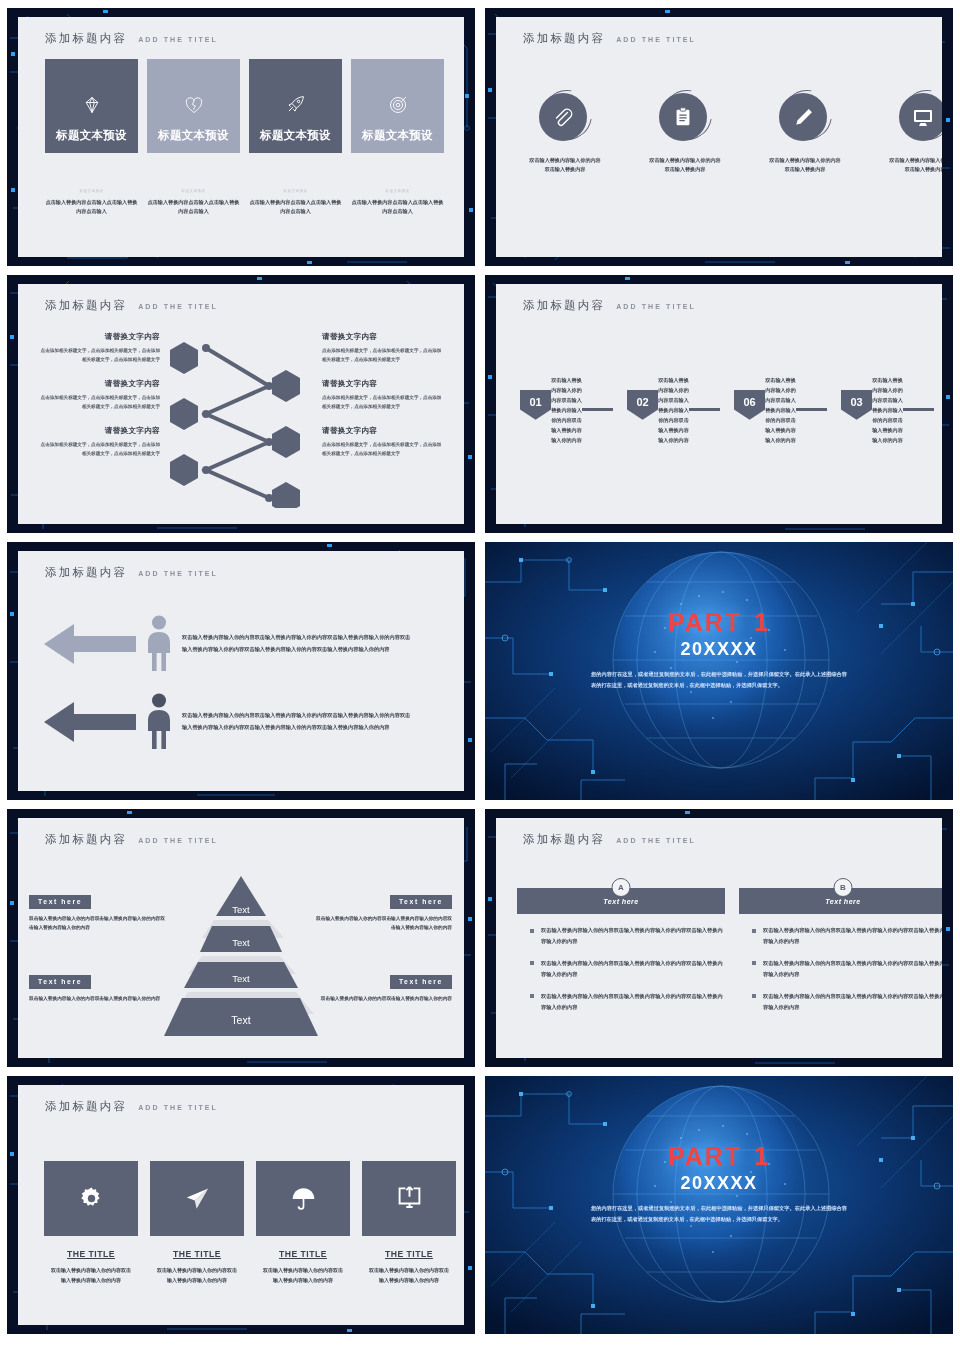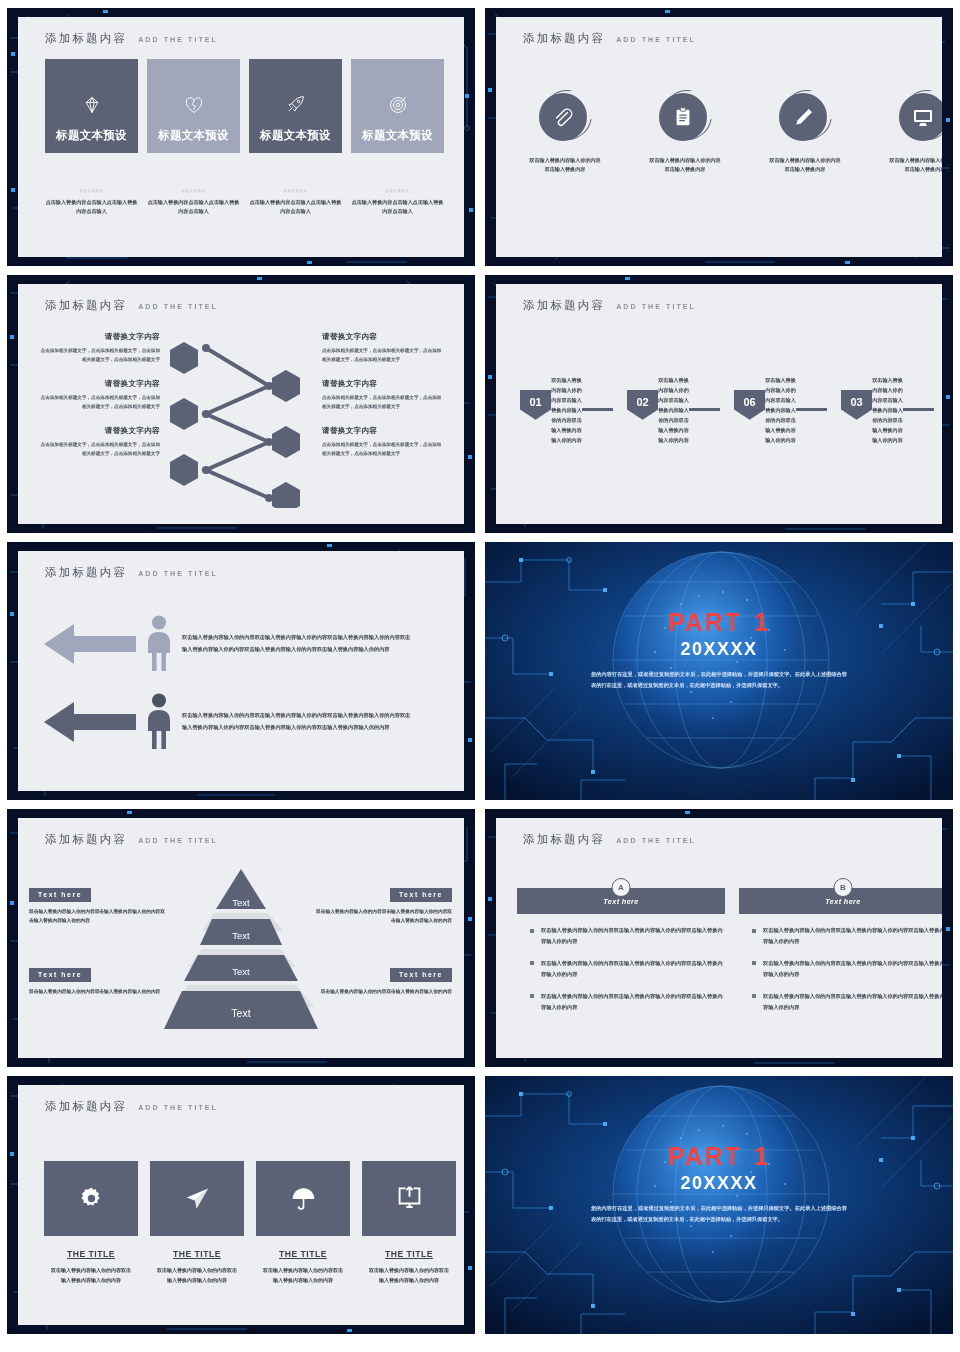--- a/index.html
+++ b/index.html
@@ -81,21 +81,21 @@
   .dcontent { position:absolute; left:0; right:0; top:66px; text-align:center; z-index:5; }
   .dcontent .p1 { font-size:25px; font-weight:700; color:#ef4444; letter-spacing:2px;
       text-shadow:0 0 12px rgba(90,170,255,.55); }
   .dcontent .p1 em { font-style:normal; margin-left:12px; }
   .dcontent .yr { font-size:18px; font-weight:700; color:#fff; letter-spacing:1.5px;
       margin-top:2px; text-shadow:0 0 10px rgba(90,170,255,.5); }
   .dcontent .dsc { margin:9px auto 0; width:256px; font-size:5.2px; color:#d4e6ff;
       line-height:2.15; font-weight:700; text-align:justify; }
 
   
-  .s7 { position:absolute; left:0; top:39px; width:490px; height:190px; }
+  .s7 { position:absolute; left:0; top:46px; width:490px; height:190px; }
   .s7box { position:absolute; width:138px; }
   .s7box .tag { display:inline-block; background:var(--dk); color:#fff;
       font-size:6.8px; font-weight:700; letter-spacing:1.6px; padding:3.5px 9px; }
   .s7box p { margin-top:5px; font-size:4.7px; color:#3c424e; line-height:2.1; font-weight:700; }
   .s7box.tl { left:11px; top:26px; text-align:left; }
   .s7box.bl { left:11px; top:106px; text-align:left; }
   .s7box.tr { left:296px; top:26px; text-align:right; }
   .s7box.br { left:296px; top:106px; text-align:right; }
   .s7pyr { position:absolute; left:140px; top:10px; width:166px; height:170px; }
 

